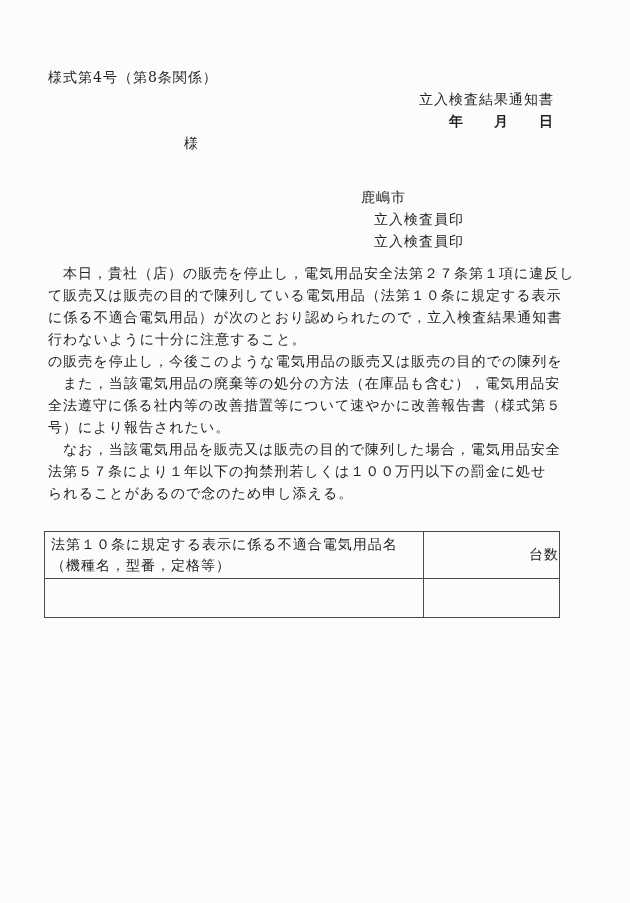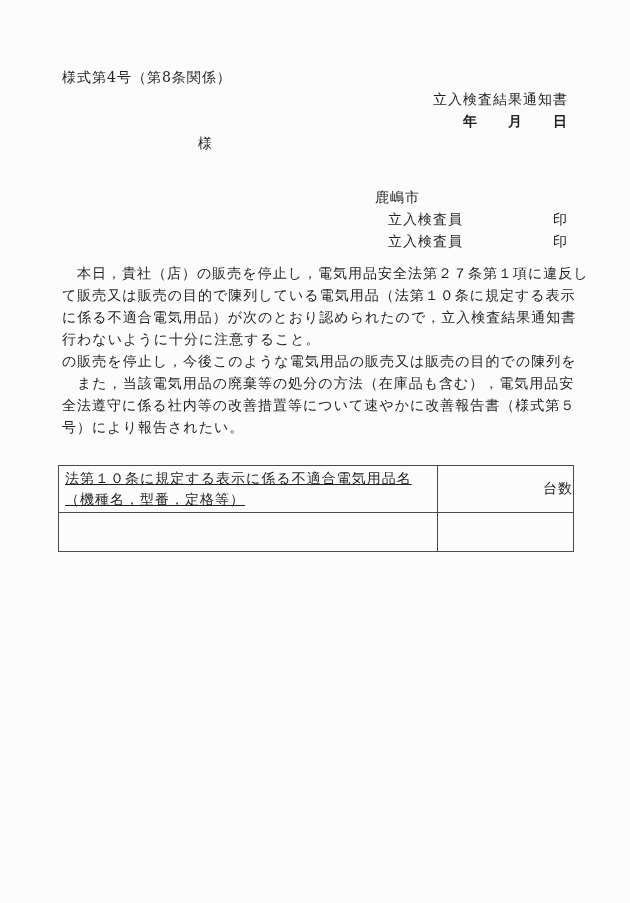--- a/index.html
+++ b/index.html
@@ -10,41 +10,39 @@
     color: #1f1f1f;
   }
   .page {
     position: relative;
     width: 630px;
     height: 903px;
     overflow: hidden;
   }
   .content {
     position: absolute;
-    left: 62px;
+    left: 48px;
     top: 66px;
     width: 506px;
     font-size: 14px;
     letter-spacing: 1px;
   }
   .line {
     height: 22px;
     line-height: 22px;
     white-space: pre;
   }
   .title-line { text-align: right; }
   .date-line { text-align: right; font-weight: bold; }
   .addressee-suffix-line { padding-left: 136px; }
   .issuer-line { padding-left: 313px; margin-top: 32px; }
   .inspector-line {
     margin-left: 326px;
     width: 180px;
     display: flex;
-    justify-content: space-between;
-    gap: 27px;
   }
   .body-block { margin-top: 10px; }
   .body-block .line { white-space: pre; }
   table.product-table {
     margin-top: 27px;
     margin-left: -4px;
     width: 515px;
     border-collapse: collapse;
     table-layout: fixed;
   }
@@ -59,21 +57,20 @@
   .col-product { width: 379px; }
   .col-qty { width: 136px; }
   th.product-header {
     text-align: left;
     padding: 2px 6px;
     height: 47px;
   }
   th.product-header .hline {
     line-height: 21px;
     white-space: pre;
-    text-decoration: underline;
   }
   th.qty-header {
     text-align: right;
     height: 47px;
   }
   tr.data-row td { height: 39px; }
 </style>
 </head>
 <body>
 
@@ -107,20 +104,25 @@
         <div class="line">て販売又は販売の目的で陳列している電気用品（法第１０条に規定する表示</div>
         <div class="line">に係る不適合電気用品）が次のとおり認められたので，立入検査結果通知書</div>
         <div class="line">行わないように十分に注意すること。</div>
         <div class="line">の販売を停止し，今後このような電気用品の販売又は販売の目的での陳列を</div>
       </div>
       <div class="paragraph">
         <div class="line">　また，当該電気用品の廃棄等の処分の方法（在庫品も含む），電気用品安</div>
         <div class="line">全法遵守に係る社内等の改善措置等について速やかに改善報告書（様式第５</div>
         <div class="line">号）により報告されたい。</div>
       </div>
+      <div class="paragraph">
+        <div class="line">　なお，当該電気用品を販売又は販売の目的で陳列した場合，電気用品安全</div>
+        <div class="line">法第５７条により１年以下の拘禁刑若しくは１００万円以下の罰金に処せ</div>
+        <div class="line">られることがあるので念のため申し添える。</div>
+      </div>
     </div>
 
     <table class="product-table">
       <colgroup>
         <col class="col-product">
         <col class="col-qty">
       </colgroup>
       <tbody>
           <tr>
         <th class="product-header">

